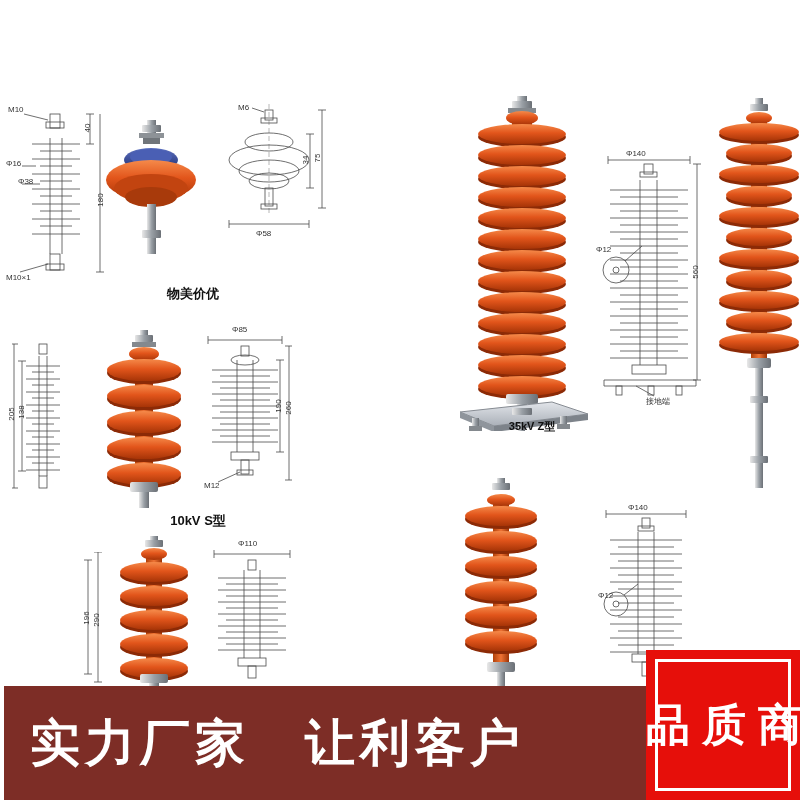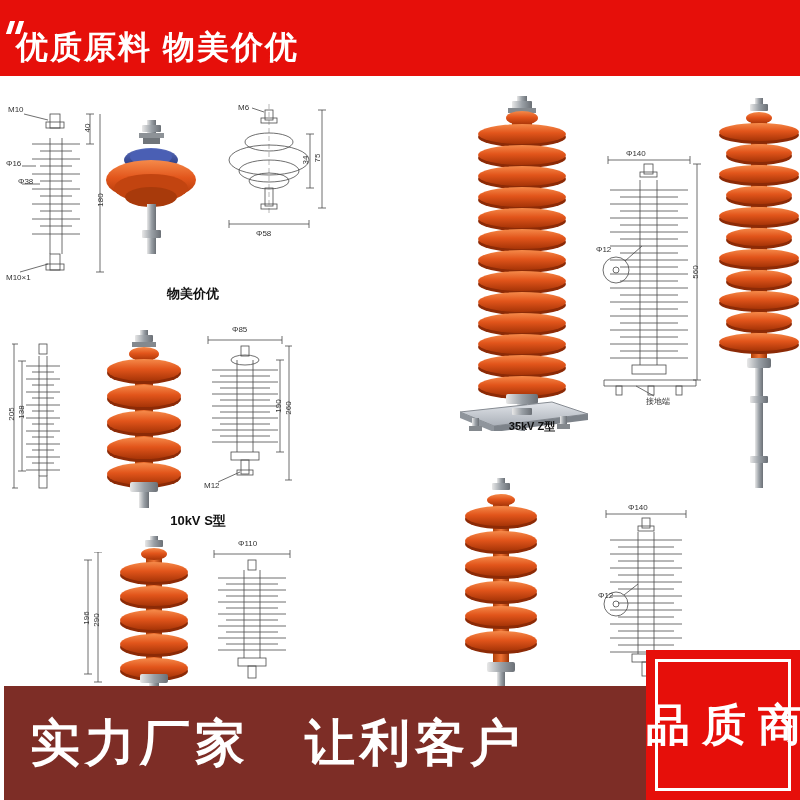--- a/index.html
+++ b/index.html
@@ -54,24 +54,20 @@
         <stop offset="0" stop-color="#5a6fc0"></stop>
           <stop offset="1" stop-color="#1c2a6b"></stop>
       </linearGradient>
       <linearGradient id="plateG" x1="0" y1="0" x2="0" y2="1">
         <stop offset="0" stop-color="#e2e5ea"></stop>
           <stop offset="1" stop-color="#aab0b8"></stop>
       </linearGradient>
     </defs>
   </svg>
 
-  <header class="top-banner">
-    <span class="banner-deco"><span></span><span></span></span>
-    <h1 class="banner-title">优质原料 物美价优</h1>
-  </header>
 
   <main>
 
     <div class="blk" style="left:6px; top:104px; width:100px; height:185px;">
       <svg width="100" height="185" viewBox="0 0 100 185">
         <g stroke="#4a4a4a" stroke-width="0.8" fill="none">
           <rect x="44" y="10" width="10" height="14"></rect>
             <rect x="40" y="18" width="18" height="6"></rect>
           <line x1="44" y1="34" x2="44" y2="150"></line>
             <line x1="56" y1="34" x2="56" y2="150"></line>

